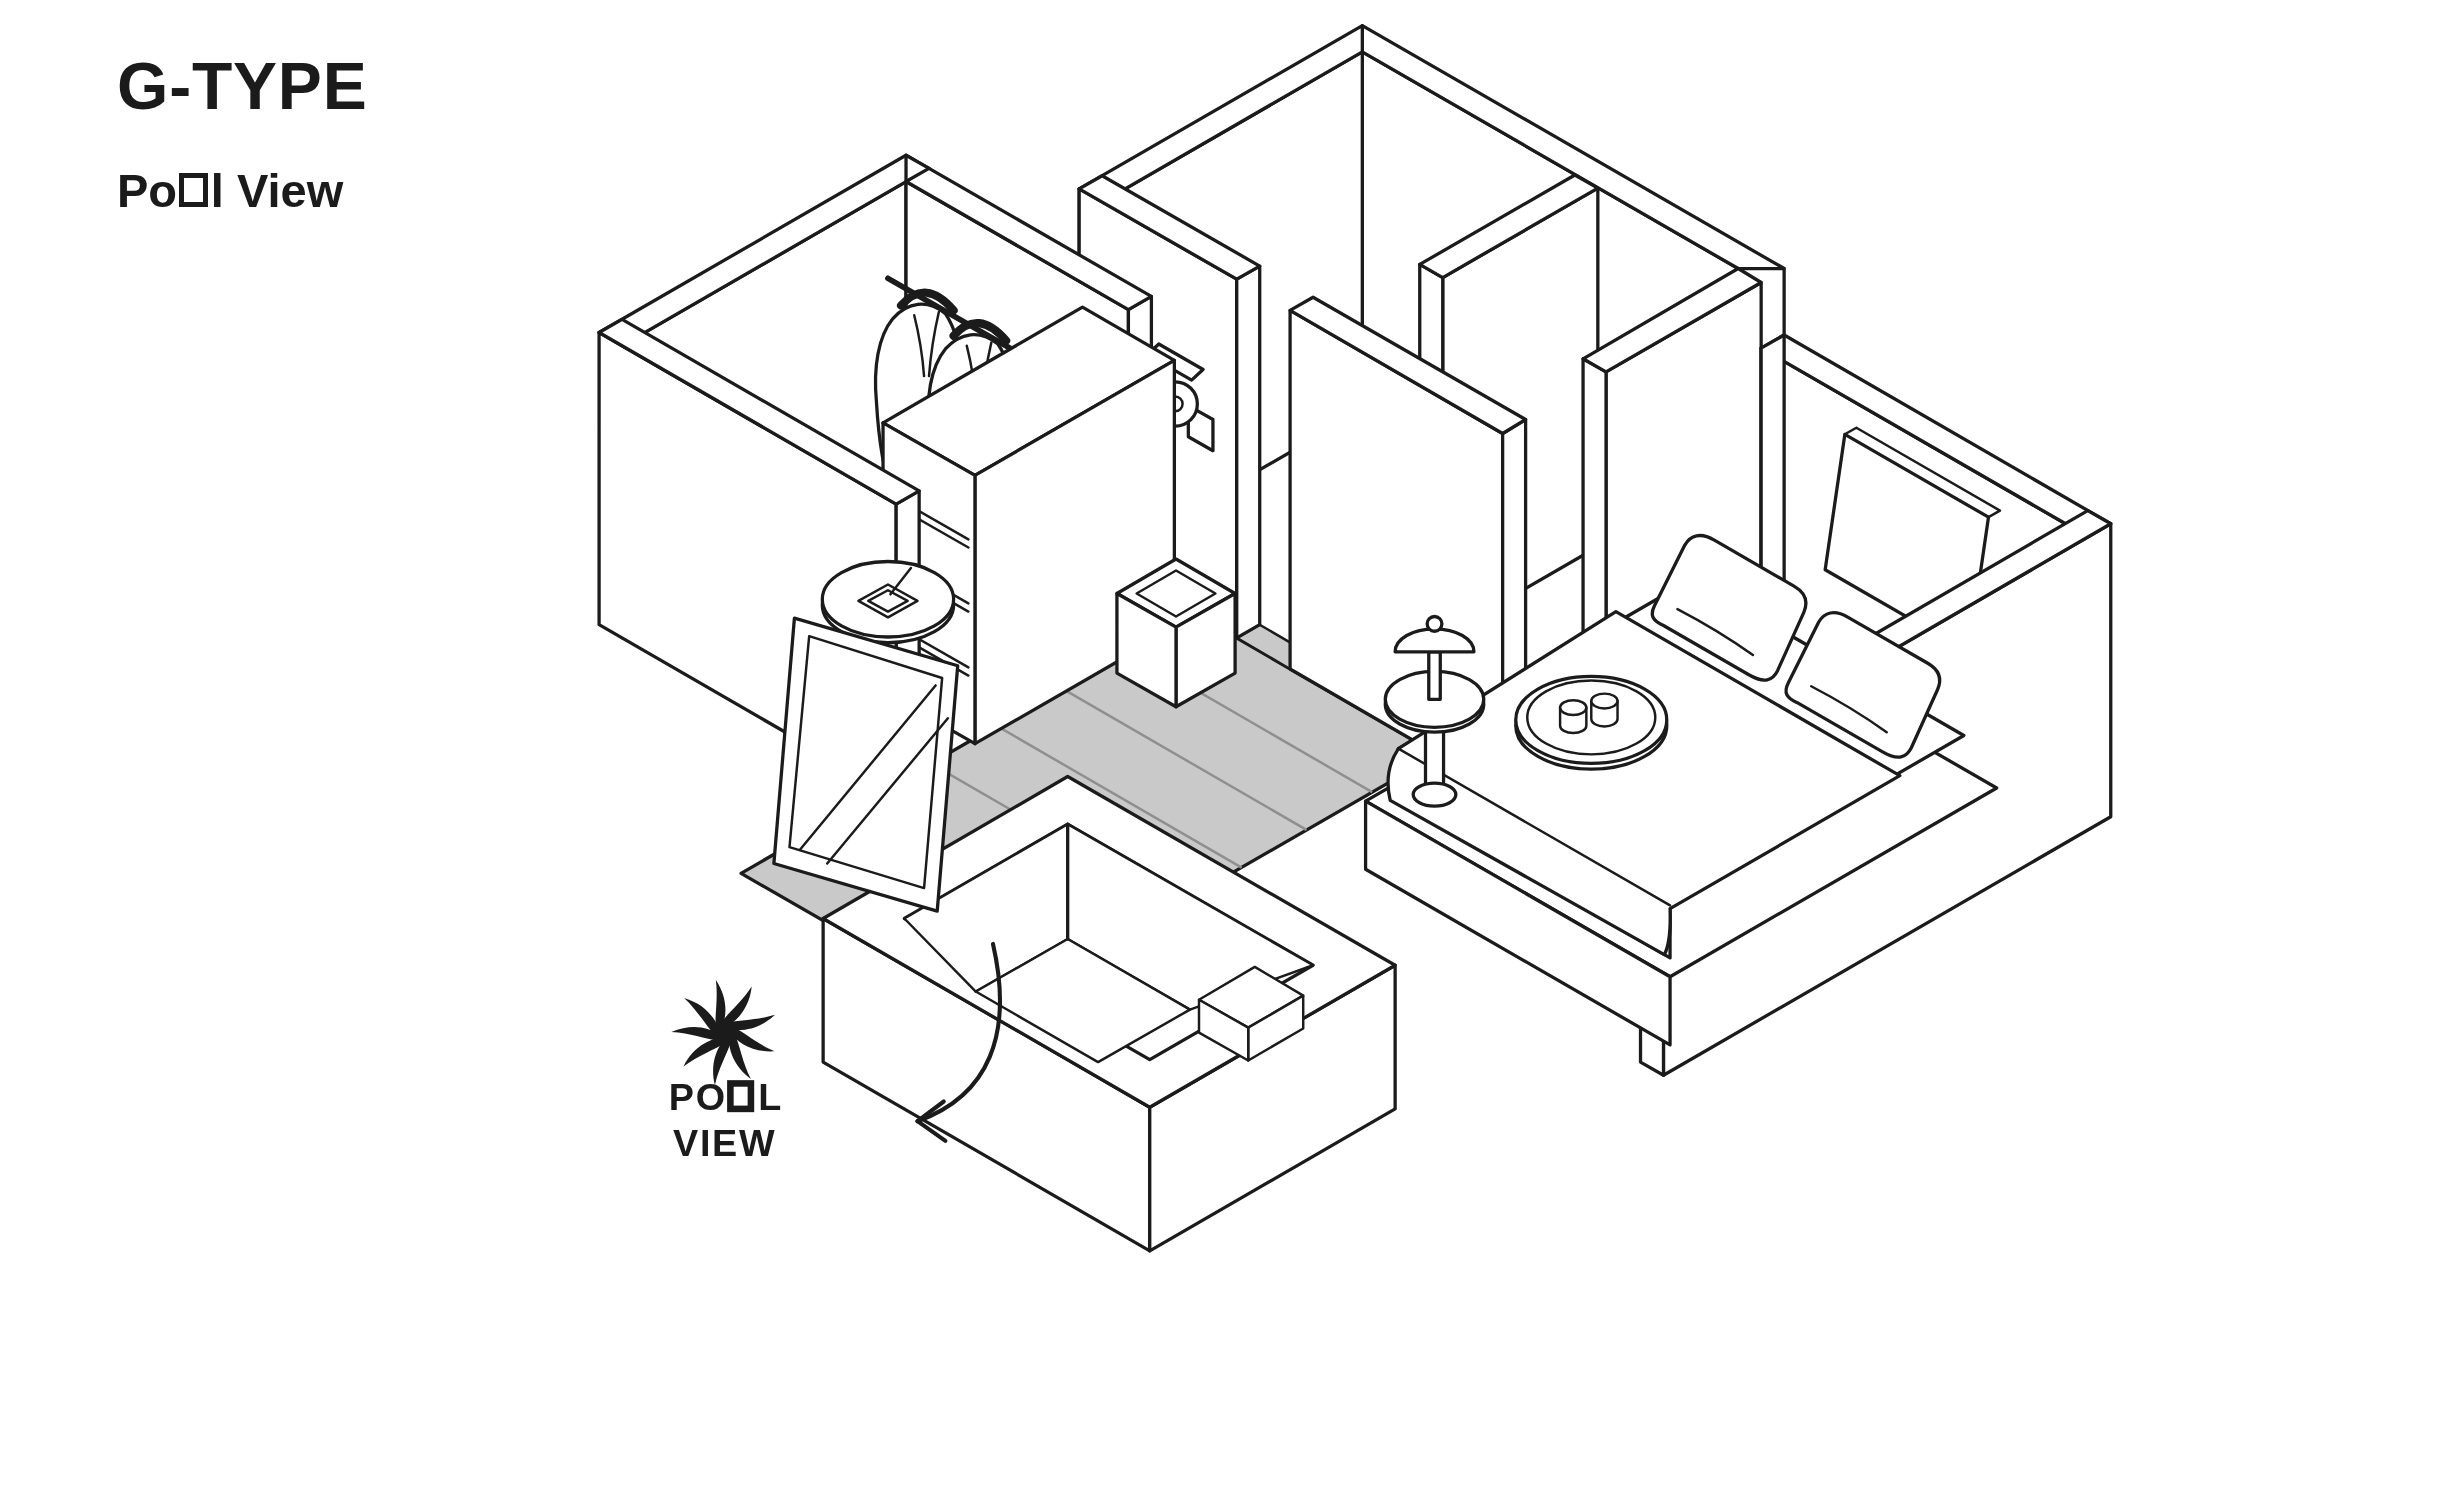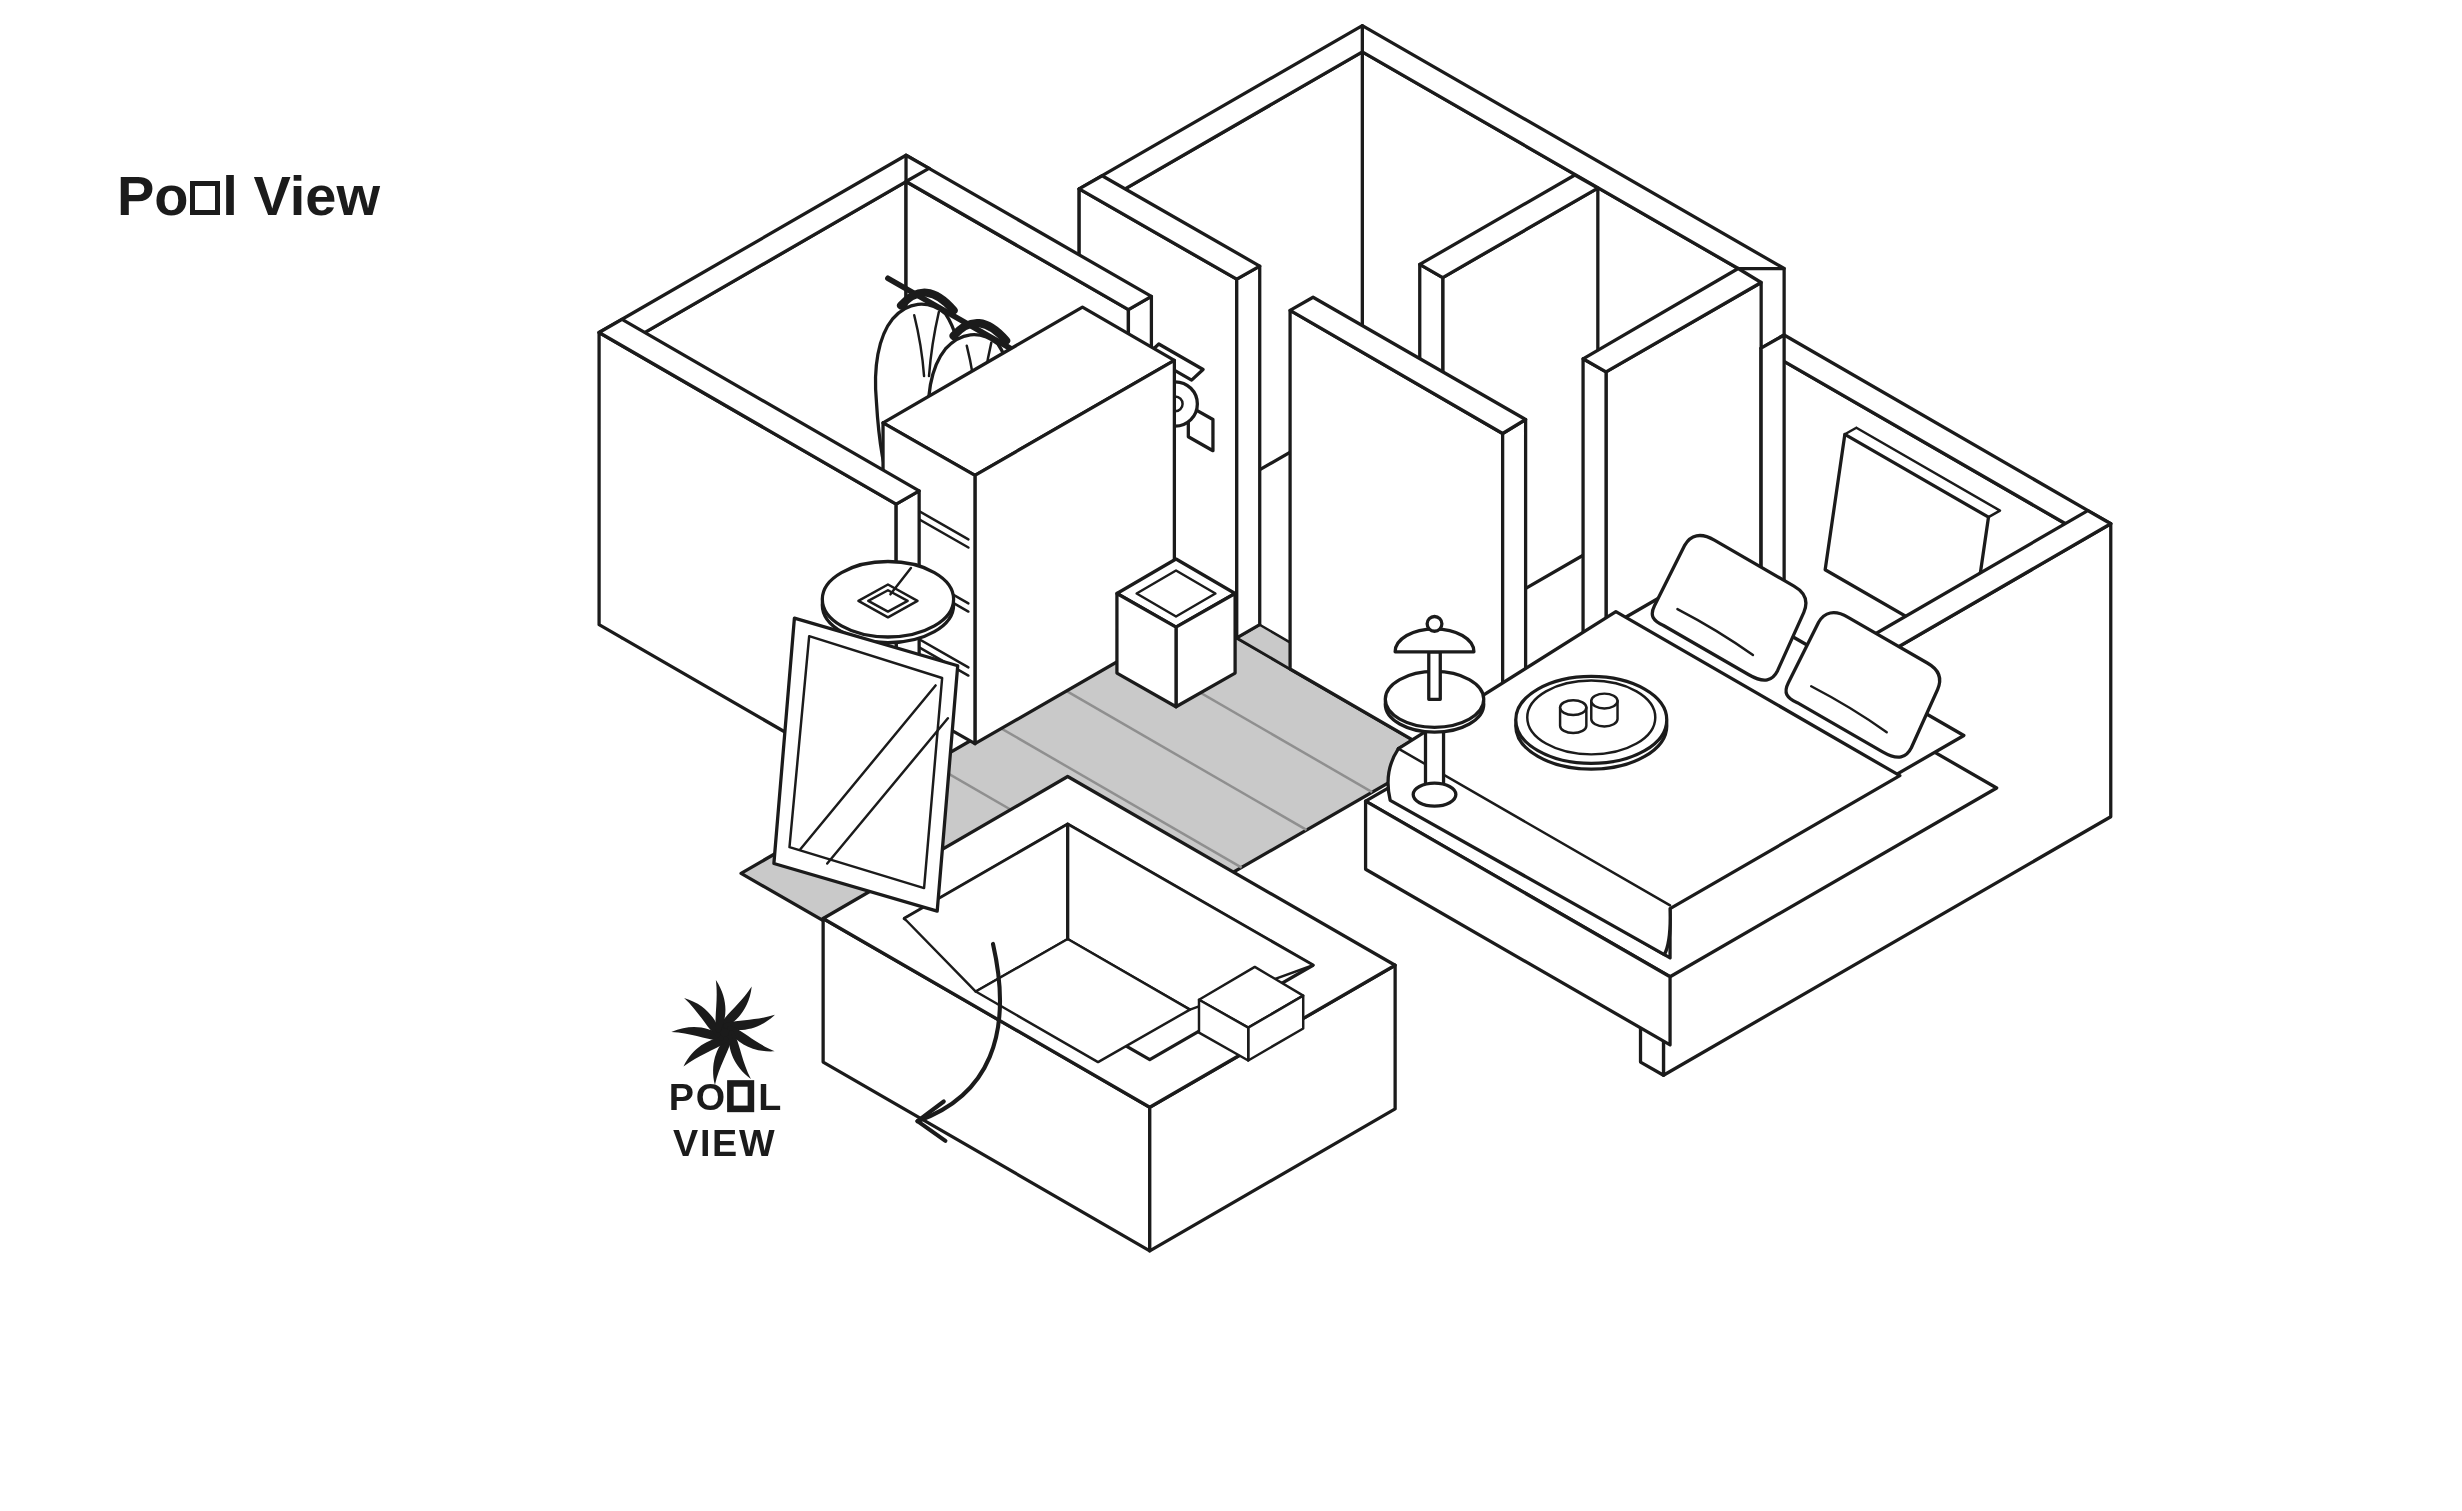--- a/index.html
+++ b/index.html
@@ -1,35 +1,36 @@
 <!DOCTYPE html>
 <html style="font-size:13px"><head>
 <meta charset="utf-8">
 <style>
   html,body{margin:0;padding:0;background:#ffffff;}
   body{width:2462px;height:1512px;position:relative;font-family:"Liberation Sans",sans-serif;overflow:hidden;}
   #stage{position:absolute;inset:0;}
   svg{position:absolute;left:0;top:0;}
   .hdr{position:absolute;left:117px;color:#1b1b1b;}
   #title{top:48px;font-size:66px;font-weight:800;letter-spacing:0.8px;}
-  #subtitle{top:163px;font-size:56px;font-weight:800;letter-spacing:0px;}
+  #subtitle{top:163px;font-size:47px;font-weight:800;letter-spacing:0px;}
   .sq-o{display:inline-block;width:19.7px;height:24px;border:5.7px solid #1b1b1b;margin:0 2.5px 0 1.6px;}
   text{font-family:"Liberation Sans",sans-serif;fill:#1b1b1b;}
   .ink{stroke:#1b1b1b;stroke-width:4;stroke-linejoin:round;stroke-linecap:round;}
   .w{fill:#ffffff;}
   .n{fill:none;}
   .thin{stroke-width:3;}
   .deckfill{fill:#c9c9c9;}
   .seam{stroke:#8f8f8f;stroke-width:3;}
 </style>
 </head>
 <body>
 
 <div id="stage">
 
+<div id="title" class="hdr">G-TYPE</div>
 <div id="subtitle" class="hdr"><span>Po</span><span class="sq-o"></span><span>l View</span></div>
 
 <svg width="2462" height="1512" viewBox="0 0 3000 1842">
 
   <g>
     <path class="ink deckfill" d="M1453,746 L1752,919 L1202,1236 L903,1064 Z"></path>
     <path class="seam n" d="M1373,792 L1672,965"></path>
     <path class="seam n" d="M1293,838 L1592,1011"></path>
     <path class="seam n" d="M1214,884 L1513,1057"></path>
     <path class="seam n" d="M1134,930 L1433,1103"></path>

